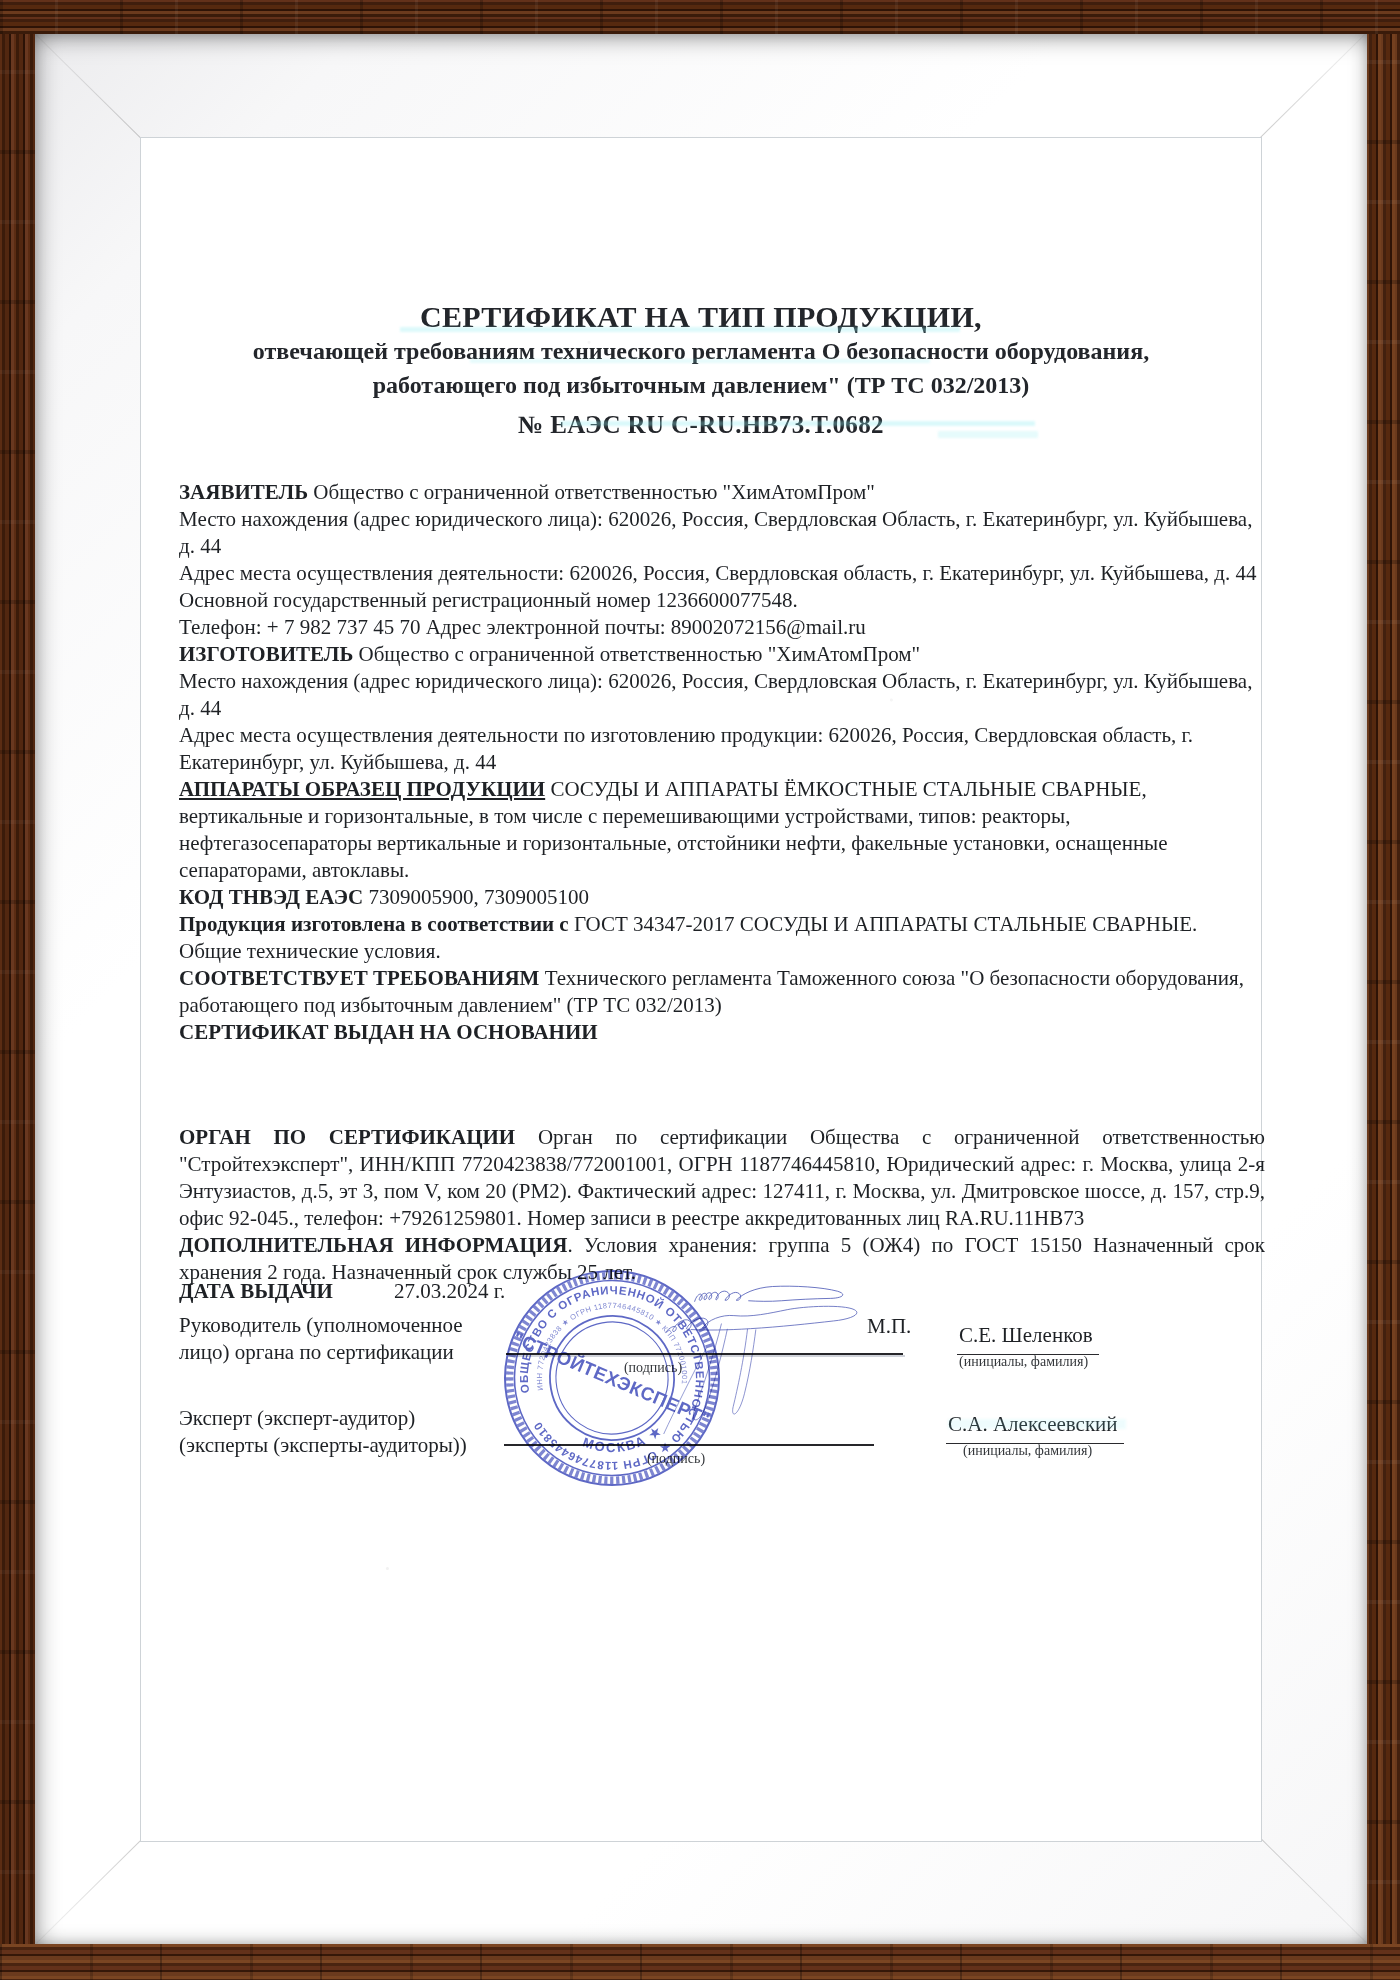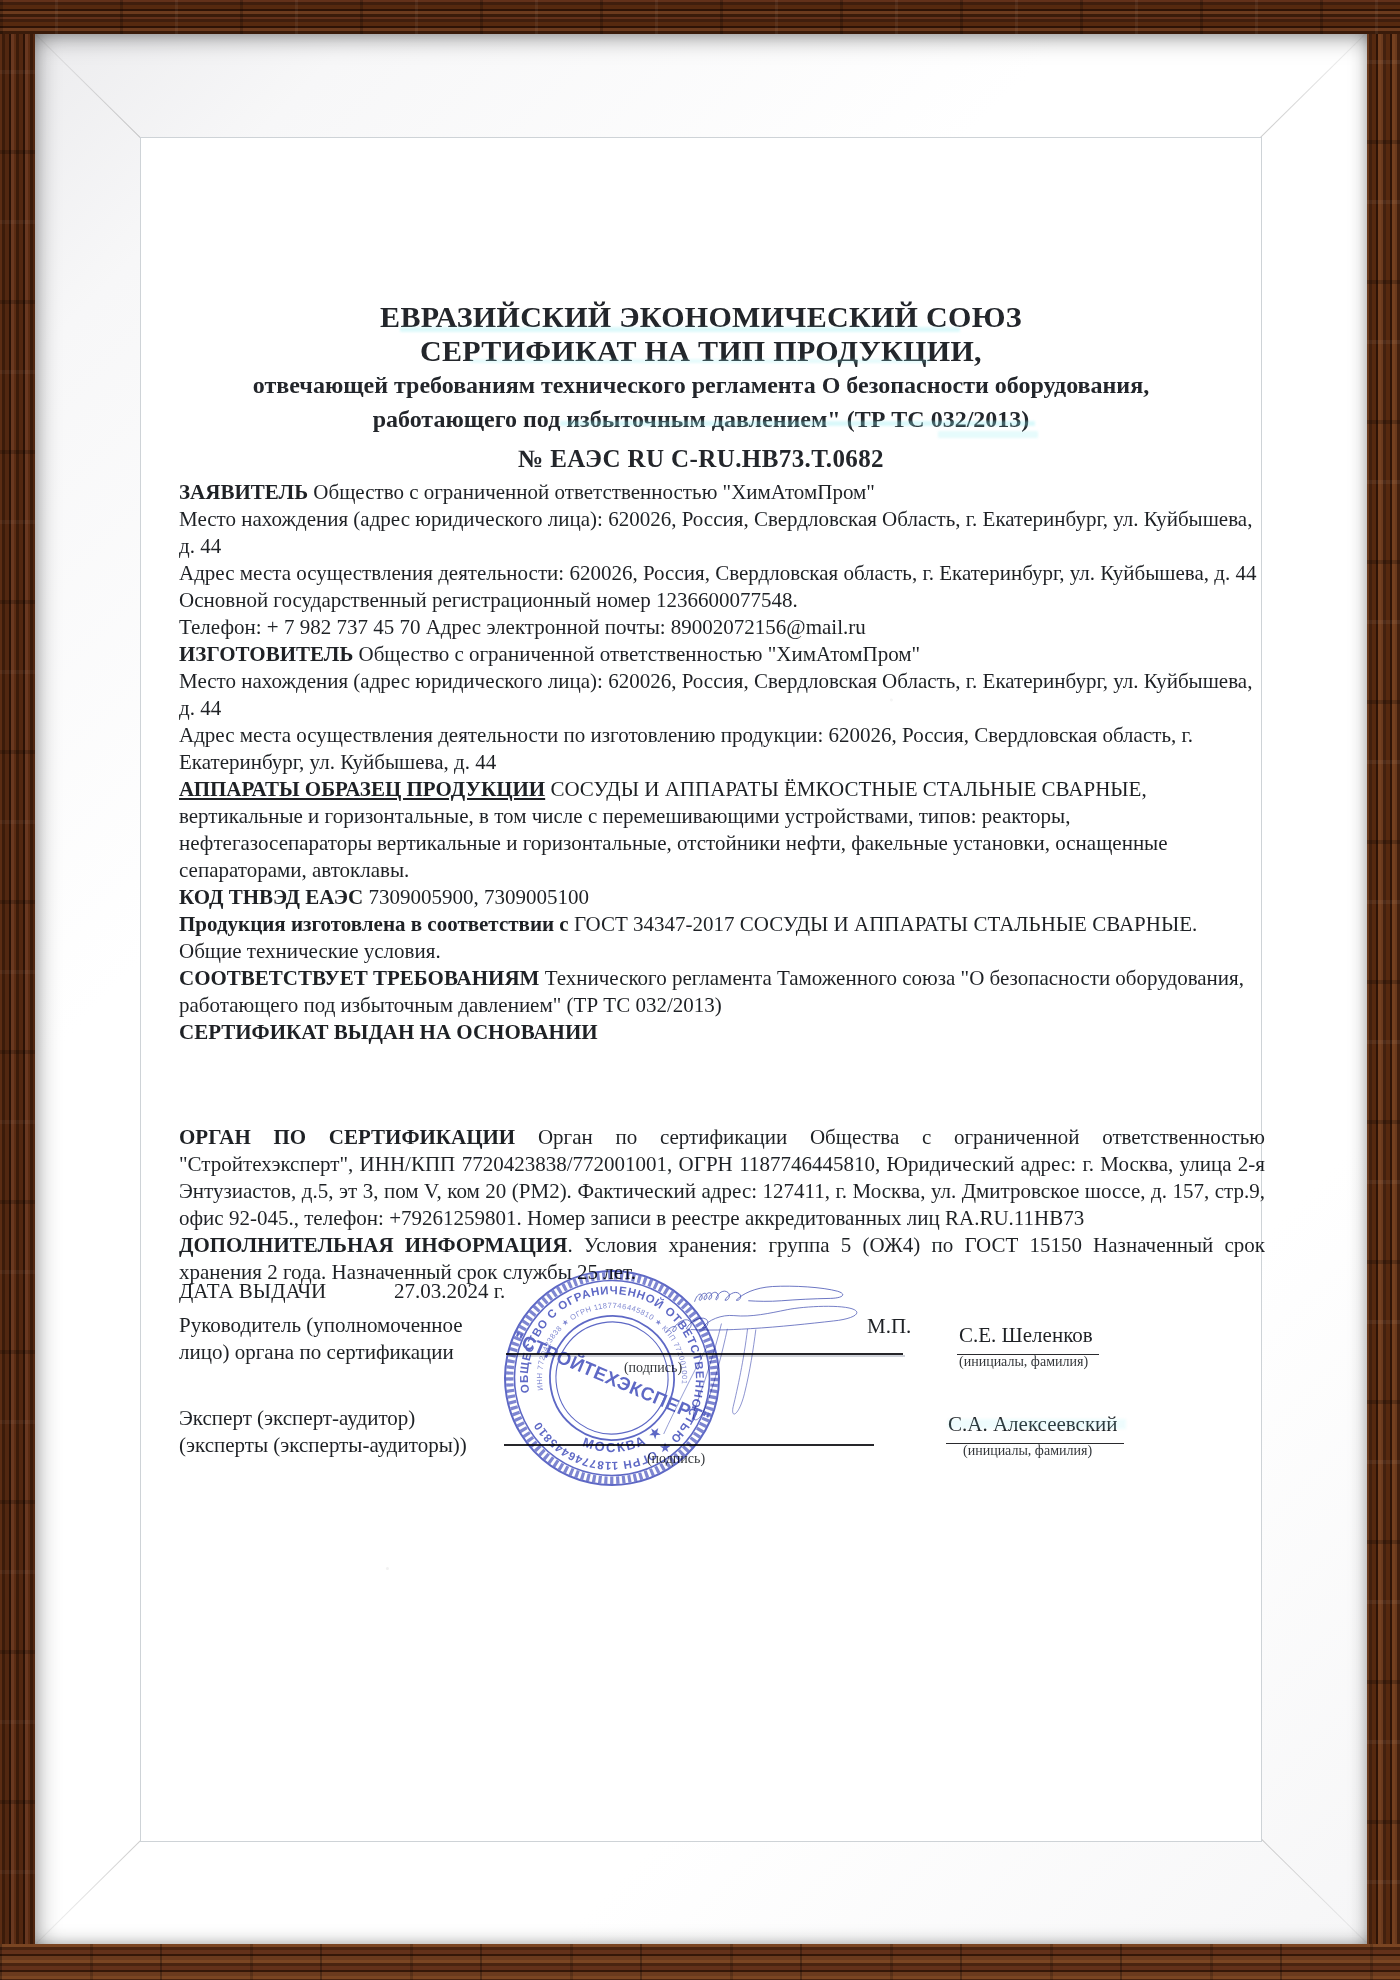--- a/index.html
+++ b/index.html
@@ -56,21 +56,21 @@
   .bodytext{position:absolute;left:38px;top:341px;width:1080px;
             font-size:21px;line-height:27px;color:#1e2125;}
   .bodytext p,.orgtext p{margin:0;}
   .orgtext{position:absolute;left:38px;top:986px;width:1086px;
            font-size:21px;line-height:27px;text-align:justify;color:#1e2125;}
   b.lbl{font-weight:bold;}
   b.lbl.u{text-decoration:underline;}
   p.indent{padding-left:5px;}
 
   .date-row{position:absolute;left:38px;top:1141px;font-size:21px;color:#1e2125;}
-  .date-row .dl{font-weight:normal;display:inline-block;width:215px;}
+  .date-row .dl{font-weight:bold;display:inline-block;width:215px;}
 
   .role{position:absolute;left:38px;width:330px;font-size:21px;line-height:27px;color:#1e2125;}
   .role.r1{top:1174px;}
   .role.r2{top:1267px;}
 
   .sig-line{position:absolute;height:2px;background:#26262a;}
   .sig-line.l1{left:365px;top:1215px;width:397px;box-shadow:2px 2px 0 rgba(120,130,150,.35);}
   .sig-line.l2{left:363px;top:1306px;width:370px;}
   .sig-cap{position:absolute;font-size:14px;color:#35383c;width:160px;text-align:center;}
   .sig-cap.c1{left:432px;top:1222px;}
@@ -108,21 +108,20 @@
 
   <div class="mat"></div>
   <div class="miter tl"></div>
   <div class="miter tr"></div>
   <div class="miter bl"></div>
   <div class="miter br"></div>
 
   <div class="paper">
 
     <div class="hdr">
-      <div class="t1">ЕВРАЗИЙСКИЙ ЭКОНОМИЧЕСКИЙ СОЮЗ</div>
       <div class="t1">СЕРТИФИКАТ НА ТИП ПРОДУКЦИИ,</div>
       <div class="t2">отвечающей требованиям технического регламента О безопасности оборудования,</div>
       <div class="t2">работающего под избыточным давлением" (ТР ТС 032/2013)</div>
       <div class="num">№ ЕАЭС RU C-RU.НВ73.Т.0682</div>
     </div>
 
     <div class="bodytext">
         <p><b class="lbl">ЗАЯВИТЕЛЬ</b><span> Общество с ограниченной ответственностью "ХимАтомПром"</span></p>
         <p><span>Место нахождения (адрес юридического лица): 620026, Россия, Свердловская Область, г. Екатеринбург, ул. Куйбышева, д. 44</span></p>
         <p><span>Адрес места осуществления деятельности: 620026, Россия, Свердловская область, г. Екатеринбург, ул. Куйбышева, д. 44</span></p>

